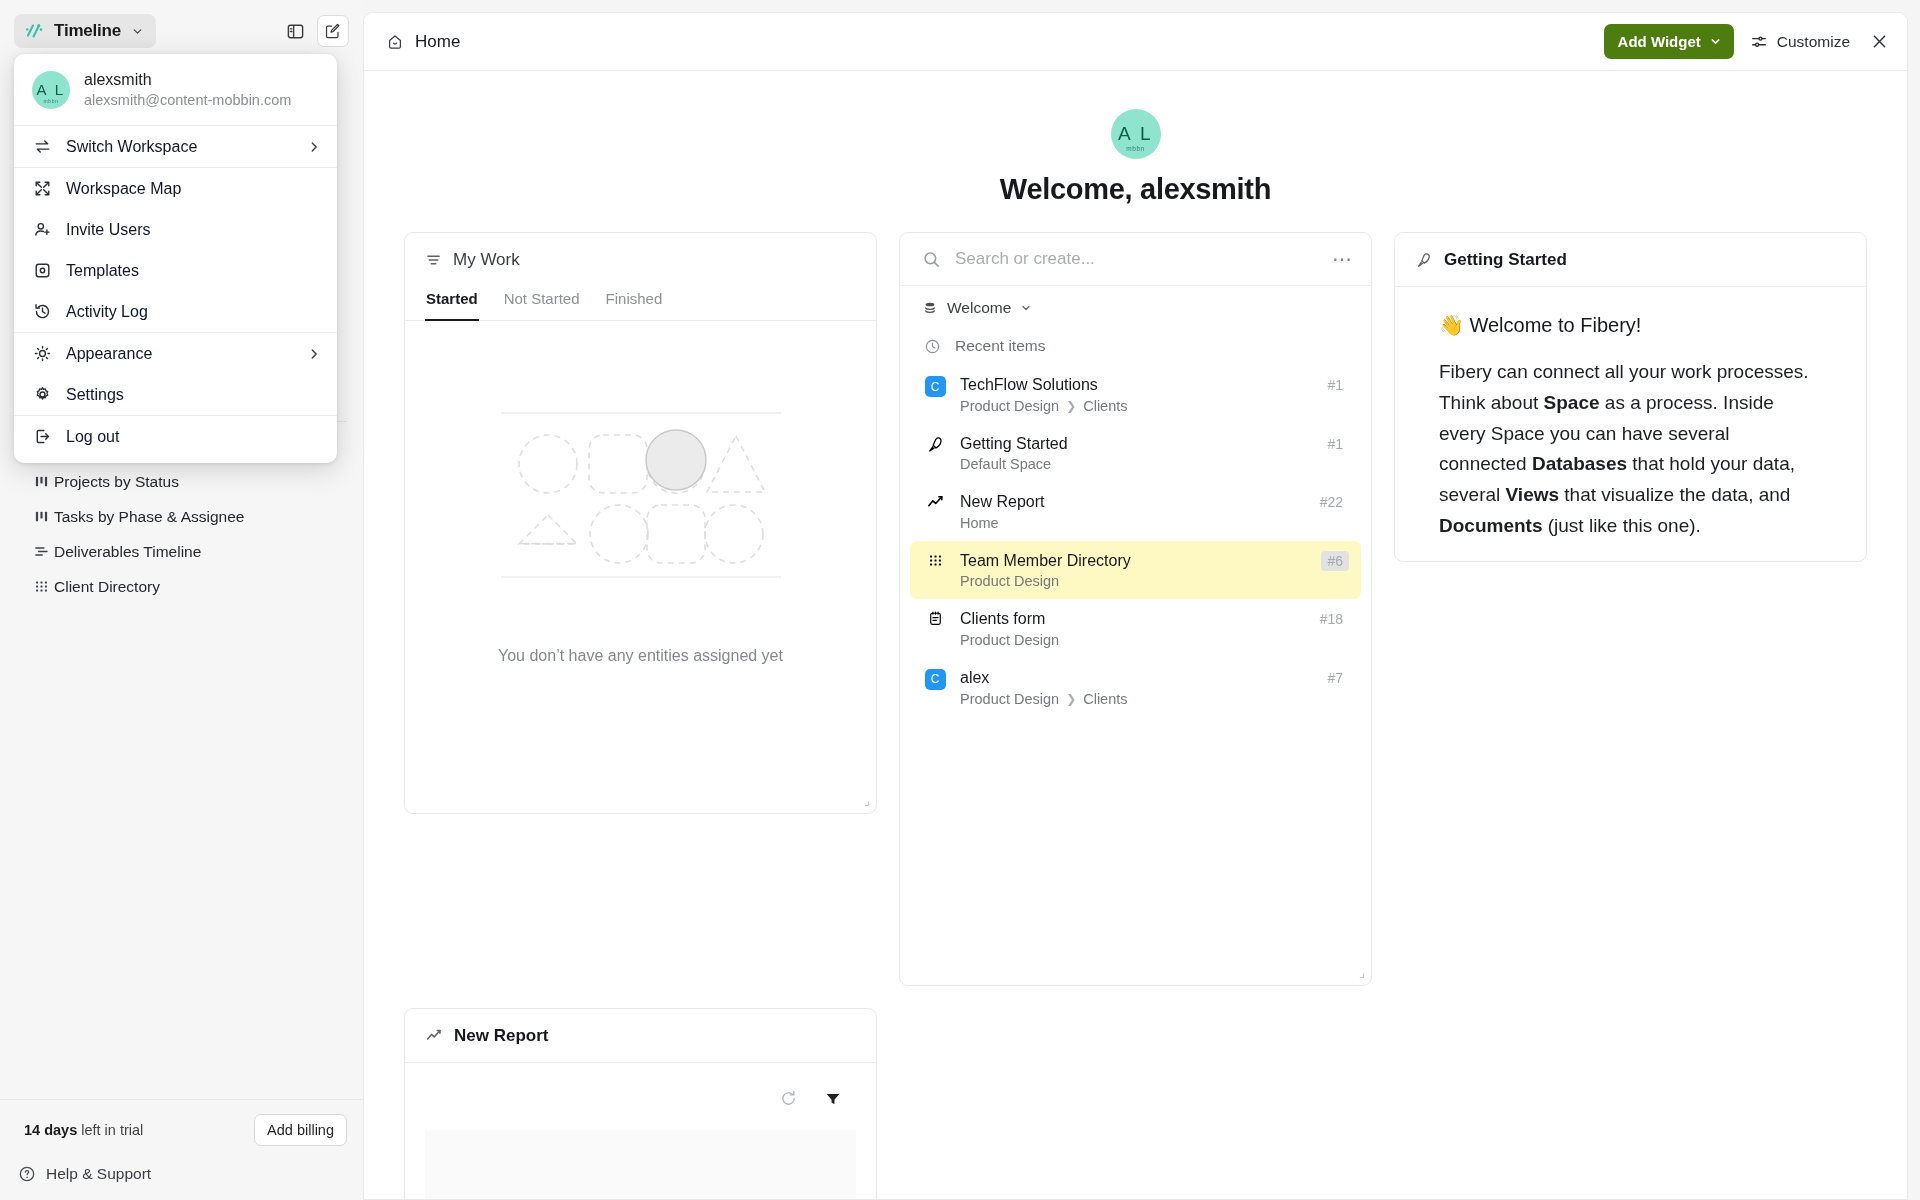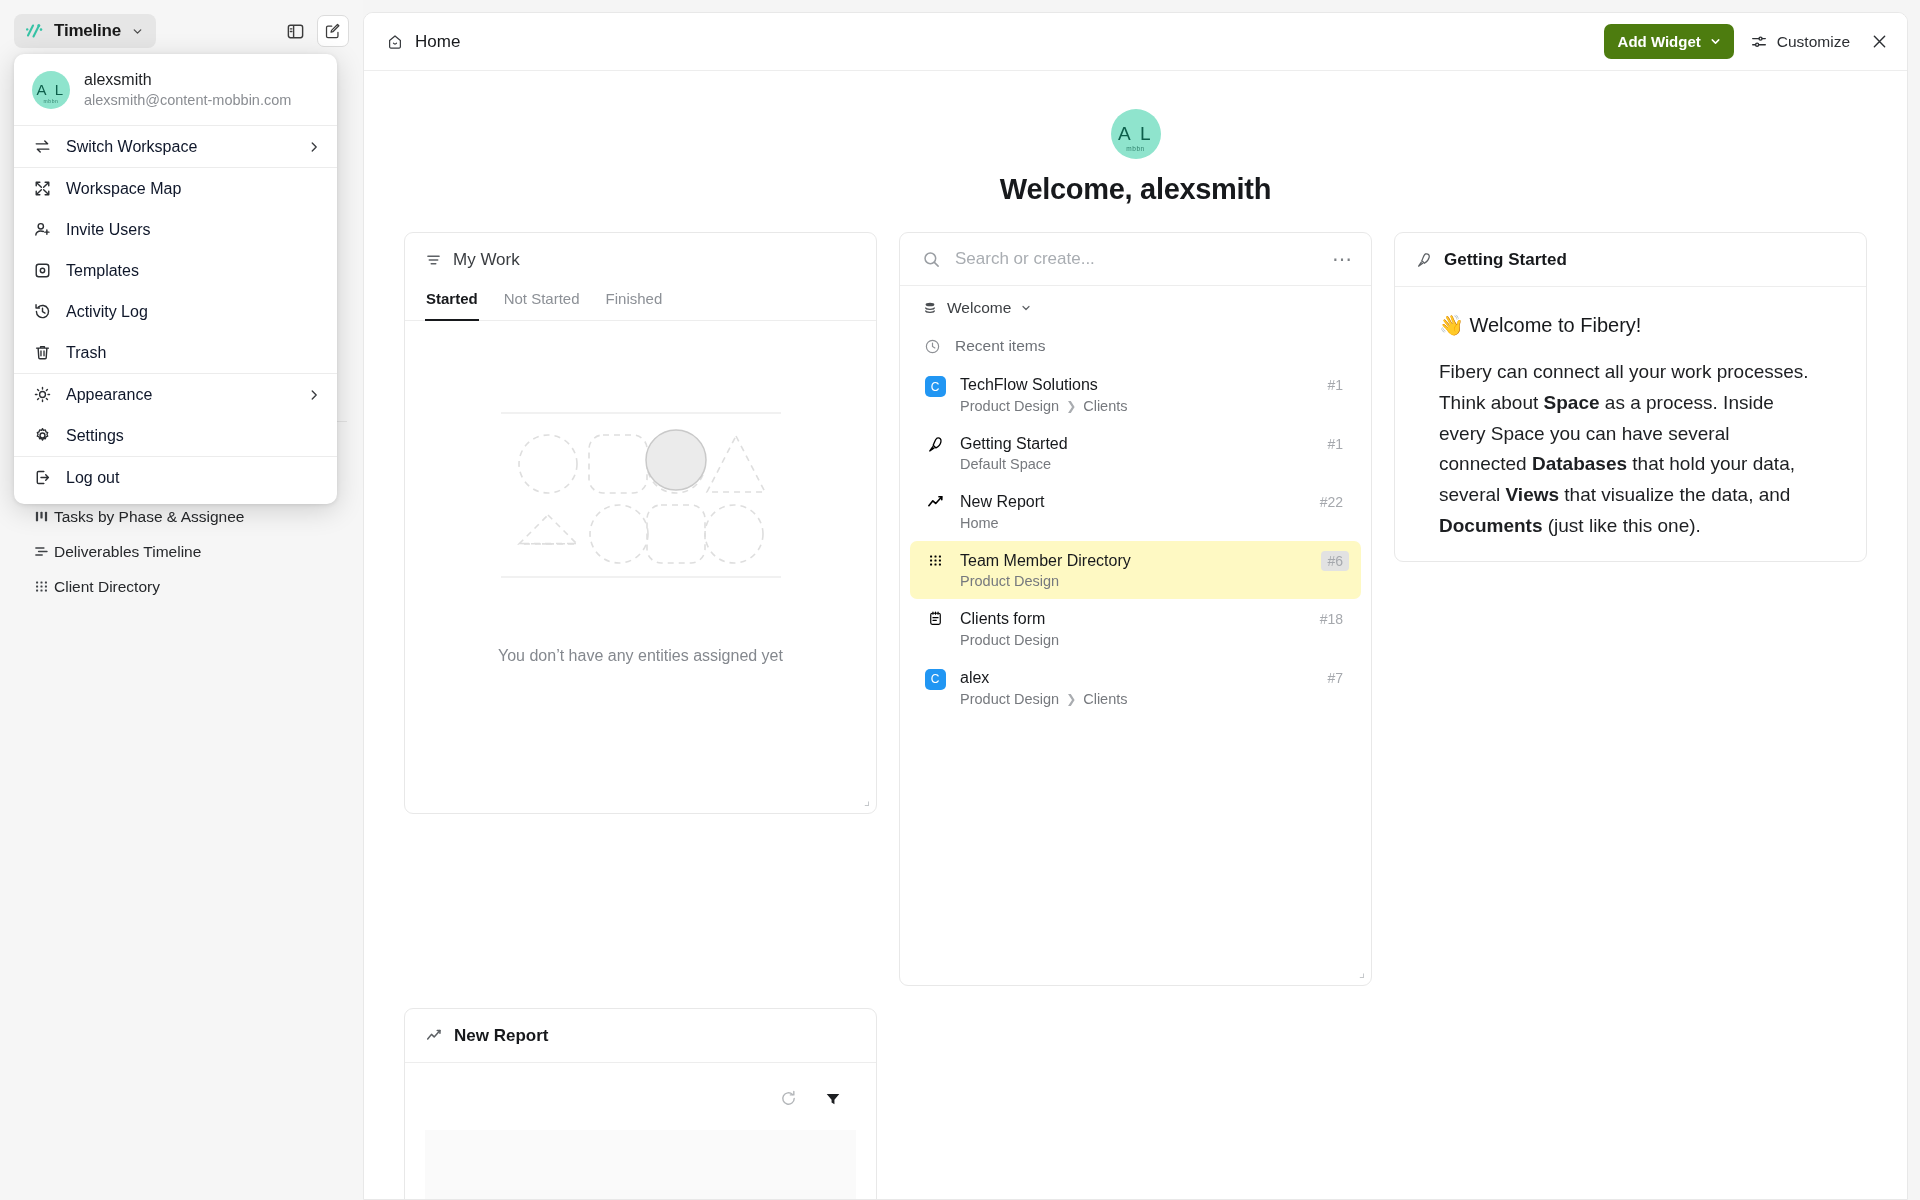--- a/index.html
+++ b/index.html
@@ -443,20 +443,39 @@
                   <rect x="8.8" y="13.6" width="2.4" height="2.4" rx=".6"></rect>
                   <rect x="14" y="13.6" width="2.4" height="2.4" rx=".6"></rect>
                 </g>
               </svg>
             </span>
             <span class="sb-label">Client Directory</span>
           </div>
         </div>
     </div>
 
+    <div class="sb-bottom">
+      <div class="trial">
+        <div class="trial-text">
+          <b>14 days</b>
+          <span>left in trial</span>
+        </div>
+        <button class="billing-btn">Add billing</button>
+      </div>
+      <div class="help-row">
+        <span style="display:flex;color:#4a4d51">
+          <svg width="18" height="18" viewBox="0 0 20 20" fill="none">
+            <circle cx="10" cy="10" r="7.4" stroke="currentColor" stroke-width="1.4"></circle>
+            <path d="M8.1 7.9c.1-1 .9-1.7 1.9-1.7 1.1 0 1.9.7 1.9 1.7 0 1.3-1.8 1.4-1.8 2.9" stroke="currentColor" stroke-width="1.4" stroke-linecap="round"></path>
+            <circle cx="10.1" cy="13.6" r=".85" fill="currentColor"></circle>
+          </svg>
+        </span>
+        <span>Help &amp; Support</span>
+      </div>
+    </div>
 
     <div class="menu">
       <div class="menu-user">
         <div class="avatar">
           <span>A L</span>
           <span class="sub">mbbn</span>
         </div>
         <div>
           <div class="menu-uname">alexsmith</div>
           <div class="menu-uemail">alexsmith@content-mobbin.com</div>
@@ -508,29 +527,20 @@
           </div>
           <div class="menu-item">
             <span class="mi-ico">
               <svg width="19" height="19" viewBox="0 0 20 20" fill="none" style="color:currentColor">
                 <path d="M3.6 10a6.4 6.4 0 1 0 2-4.6" stroke="currentColor" stroke-width="1.5" stroke-linecap="round"></path>
                 <path d="M3.2 2.8v3.6h3.6" stroke="currentColor" stroke-width="1.5" stroke-linecap="round" stroke-linejoin="round"></path>
                 <path d="M10 6.6V10l2.6 1.6" stroke="currentColor" stroke-width="1.5" stroke-linecap="round"></path>
               </svg>
             </span>
             <span class="mi-label">Activity Log</span>
-          </div>
-          <div class="menu-item">
-            <span class="mi-ico">
-              <svg width="19" height="19" viewBox="0 0 20 20" fill="none" style="color:currentColor">
-                <path d="M3.8 5.4h12.4M8 5.4V3.8h4v1.6M5.4 5.4l.7 10.2c0 .6.5 1 1.1 1h5.6c.6 0 1.1-.4 1.1-1l.7-10.2" stroke="currentColor" stroke-width="1.5" stroke-linecap="round" stroke-linejoin="round"></path>
-                <path d="M8.4 8.4v5M11.6 8.4v5" stroke="currentColor" stroke-width="1.4" stroke-linecap="round"></path>
-              </svg>
-            </span>
-            <span class="mi-label">Trash</span>
           </div>
           <div class="menu-sep"></div>
           <div class="menu-item">
             <span class="mi-ico">
               <svg width="19" height="19" viewBox="0 0 20 20" fill="none" style="color:currentColor">
                 <circle cx="10" cy="10" r="3.1" stroke="currentColor" stroke-width="1.5"></circle>
                 <g stroke="currentColor" stroke-width="1.5" stroke-linecap="round">
                   <path d="M10 2.6v1.6M10 15.8v1.6M2.6 10h1.6M15.8 10h1.6M4.8 4.8l1.1 1.1M14.1 14.1l1.1 1.1M15.2 4.8l-1.1 1.1M5.9 14.1l-1.1 1.1"></path>
                 </g>
               </svg>

